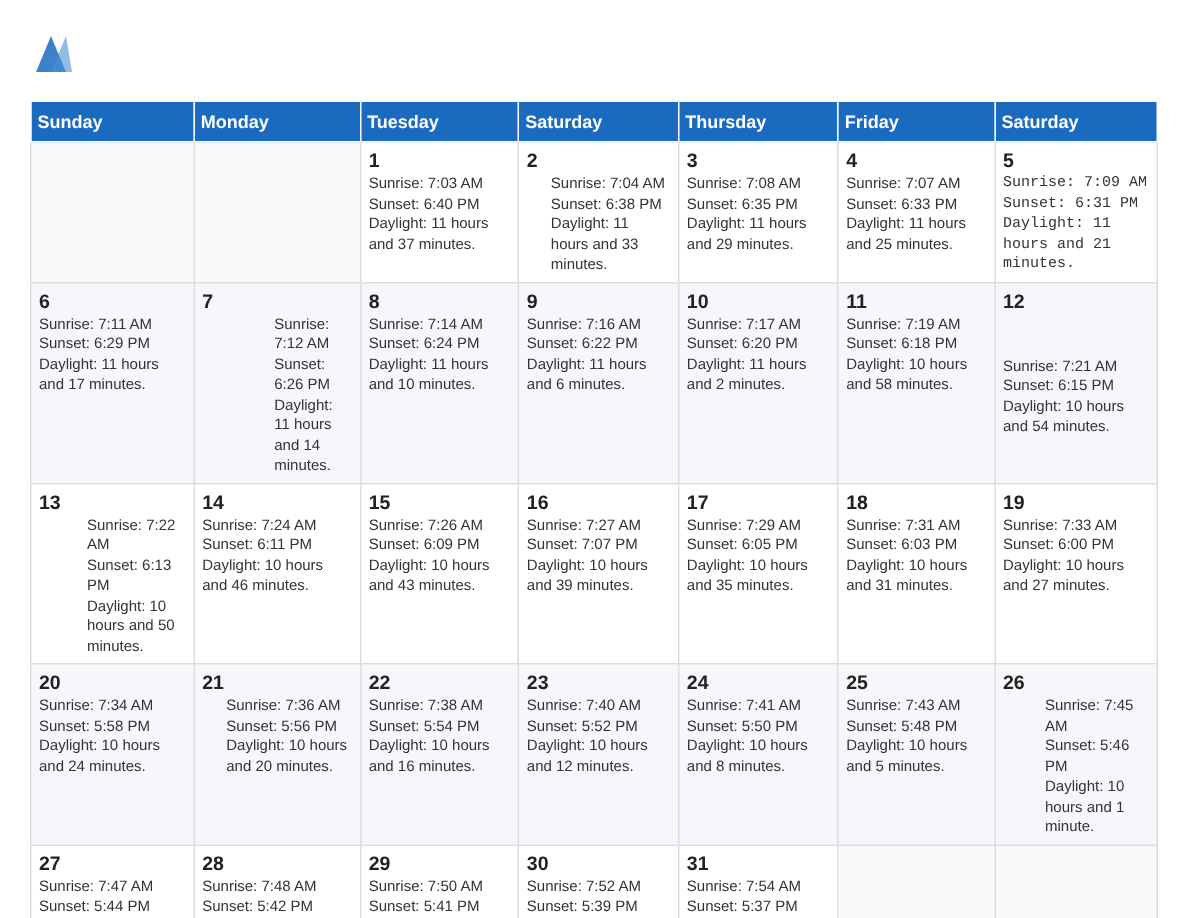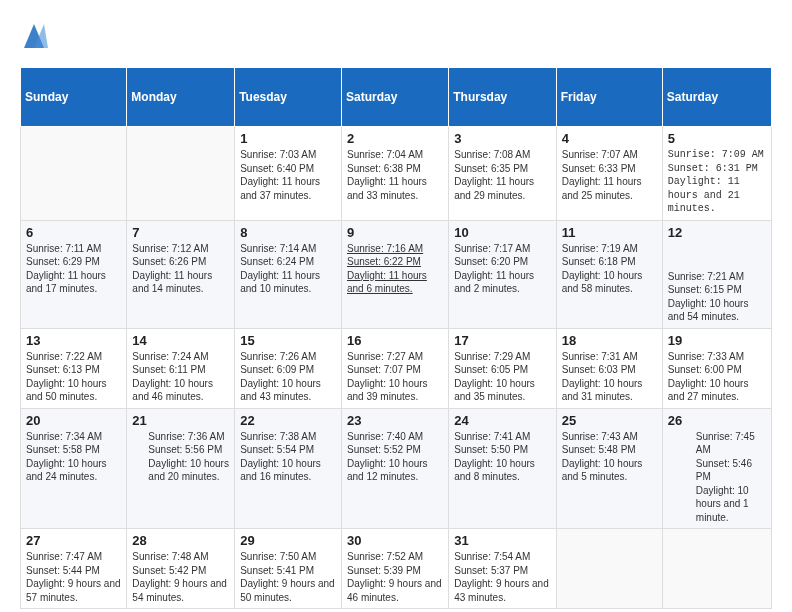--- a/index.html
+++ b/index.html
@@ -48,21 +48,21 @@
       color: #555;
     }
     .calendar {
       width: 100%;
       border-collapse: collapse;
       font-size: 11px;
     }
     .calendar th {
       background-color: #1a6bbf;
       color: white;
-      padding: 22px 4px;
+      padding: 6px 4px;
       text-align: left;
       font-size: 12px;
       font-weight: bold;
       border: 1px solid #fff;
     }
     .calendar td {
       border: 1px solid #ddd;
       padding: 4px 5px;
       vertical-align: top;
       width: 113px;
@@ -128,21 +128,21 @@
         <td class="empty-cell"></td>
         <td class="empty-cell"></td>
         <td>
           <span class="day-number">1</span>
           <div class="day-info" style="white-space: pre-line;">Sunrise: 7:03 AM
 Sunset: 6:40 PM
 Daylight: 11 hours and 37 minutes.</div>
         </td>
         <td>
           <span class="day-number">2</span>
-          <div class="day-info" style="white-space: pre-line;">Sunrise: 7:04 AM
+          <div class="day-info" style="white-space: pre-line; margin-left: 16px;">Sunrise: 7:04 AM
 Sunset: 6:38 PM
 Daylight: 11 hours and 33 minutes.</div>
         </td>
         <td>
           <span class="day-number">3</span>
           <div class="day-info" style="white-space: pre-line;">Sunrise: 7:08 AM
 Sunset: 6:35 PM
 Daylight: 11 hours and 29 minutes.</div>
         </td>
         <td>
@@ -160,33 +160,33 @@
       </tr>
       <tr>
         <td>
           <span class="day-number">6</span>
           <div class="day-info" style="white-space: pre-line;">Sunrise: 7:11 AM
 Sunset: 6:29 PM
 Daylight: 11 hours and 17 minutes.</div>
         </td>
         <td>
           <span class="day-number">7</span>
-          <div class="day-info" style="white-space: pre-line;">Sunrise: 7:12 AM
+          <div class="day-info" style="white-space: pre-line; margin-left: 48px;">Sunrise: 7:12 AM
 Sunset: 6:26 PM
 Daylight: 11 hours and 14 minutes.</div>
         </td>
         <td>
           <span class="day-number">8</span>
           <div class="day-info" style="white-space: pre-line;">Sunrise: 7:14 AM
 Sunset: 6:24 PM
 Daylight: 11 hours and 10 minutes.</div>
         </td>
         <td>
           <span class="day-number">9</span>
-          <div class="day-info" style="white-space: pre-line; text-decoration: underline;">Sunrise: 7:16 AM
+          <div class="day-info" style="white-space: pre-line;">Sunrise: 7:16 AM
 Sunset: 6:22 PM
 Daylight: 11 hours and 6 minutes.</div>
         </td>
         <td>
           <span class="day-number">10</span>
           <div class="day-info" style="white-space: pre-line;">Sunrise: 7:17 AM
 Sunset: 6:20 PM
 Daylight: 11 hours and 2 minutes.</div>
         </td>
         <td>
@@ -198,21 +198,21 @@
         <td>
           <span class="day-number">12</span>
           <div class="day-info" style="white-space: pre-line; margin-top: 30px;">Sunrise: 7:21 AM
 Sunset: 6:15 PM
 Daylight: 10 hours and 54 minutes.</div>
         </td>
       </tr>
       <tr>
         <td>
           <span class="day-number">13</span>
-          <div class="day-info" style="white-space: pre-line;">Sunrise: 7:22 AM
+          <div class="day-info" style="white-space: pre-line; margin-left: 32px;">Sunrise: 7:22 AM
 Sunset: 6:13 PM
 Daylight: 10 hours and 50 minutes.</div>
         </td>
         <td>
           <span class="day-number">14</span>
           <div class="day-info" style="white-space: pre-line;">Sunrise: 7:24 AM
 Sunset: 6:11 PM
 Daylight: 10 hours and 46 minutes.</div>
         </td>
         <td>

